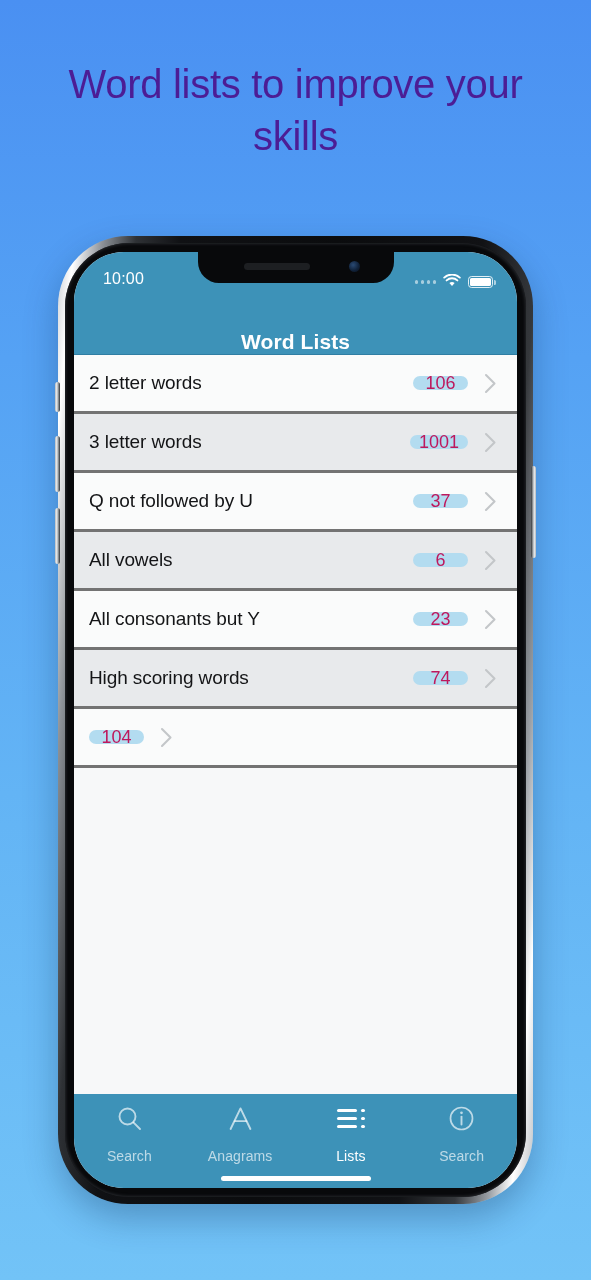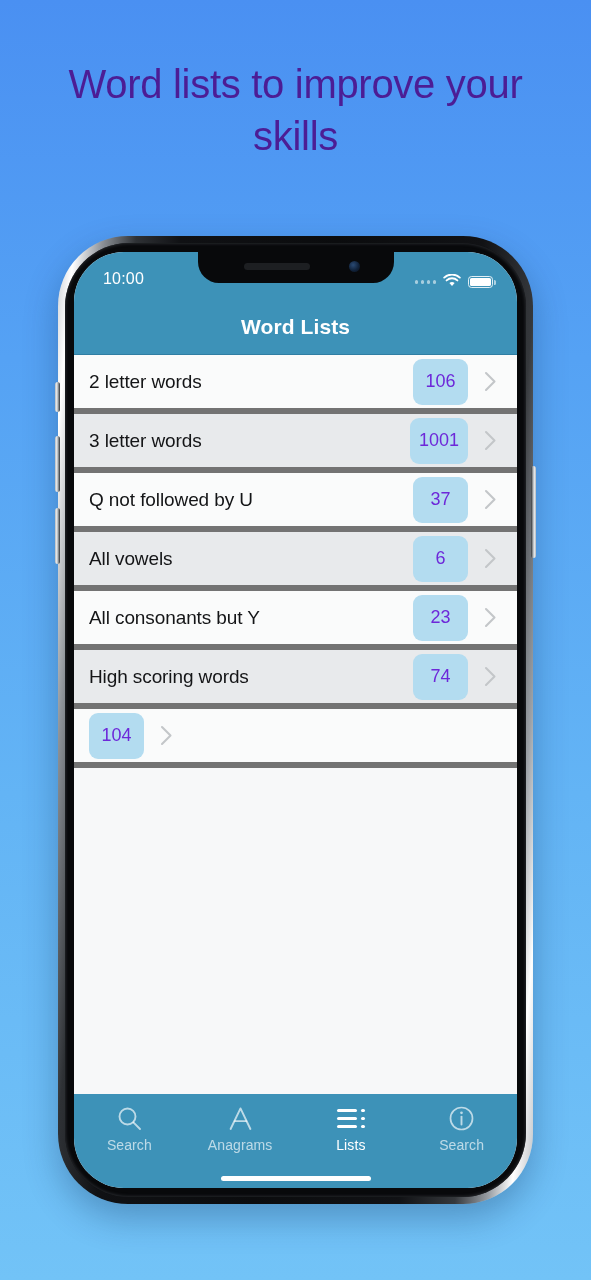--- a/index.html
+++ b/index.html
@@ -131,56 +131,56 @@
     border-radius:0 1.5px 1.5px 0;
     background:rgba(255,255,255,0.6);
   }
   .sb-batt b { display:block; width:100%; height:100%;
                background:#ffffff; border-radius:1.6px; }
 
   
   .navbar {
     height:40px;
     background:#3d92b8;
-    display:flex; align-items:flex-start; justify-content:center;
+    display:flex; align-items:flex-end; justify-content:center;
     border-bottom:1px solid #2f7ea3;
   }
   .navbar-title {
     color:#ffffff;
     font-size:21px;
     font-weight:bold;
     letter-spacing:0.1px;
   }
 
   
   .listview {
     background:#f7f8f9;
     height:739px;
     overflow:hidden;
   }
   .row {
     height:59px;
     display:flex; align-items:center;
     padding:0 14px 0 15px;
-    border-bottom:6px solid #737373;
+    border-bottom:3px solid #737373;
     background:#fafbfb;
   }
   .row.alt { background:#e8eaec; }
   .row-label {
     flex:1;
     color:#141517;
     font-size:19px;
     letter-spacing:-0.1px;
   }
   .badge {
     min-width:55px;
-    height:46px;
+    height:14px;
     border-radius:9px;
     background:#b3dcf0;
-    color:#6d28d9;
+    color:#be185d;
     font-size:18px;
     display:flex; align-items:center; justify-content:center;
     padding:0 9px;
   }
   .chevron {
     width:26px; height:26px;
     margin-left:9px;
     display:flex; align-items:center; justify-content:center;
   }
   .chevron svg { display:block; }
@@ -189,21 +189,21 @@
   .tabbar {
     height:78px;
     background:#3d92b8;
     display:flex;
     align-items:flex-start;
     padding-top:9px;
   }
   .tab {
     flex:1;
     display:flex; flex-direction:column;
-    align-items:center; gap:3px;
+    align-items:center; gap:14px;
     color:rgba(255,255,255,0.66);
   }
   .tab.active { color:#ffffff; }
   .tab-icon { height:31px; display:flex; align-items:center; justify-content:center; }
   .tab-label { font-size:14px; letter-spacing:0.1px; }
 
   
   .ic-list { display:flex; align-items:center; gap:4px; }
   .ic-list-bars { display:flex; flex-direction:column; gap:4.5px; }
   .ic-list-bars i { display:block; width:20px; height:3.6px;

